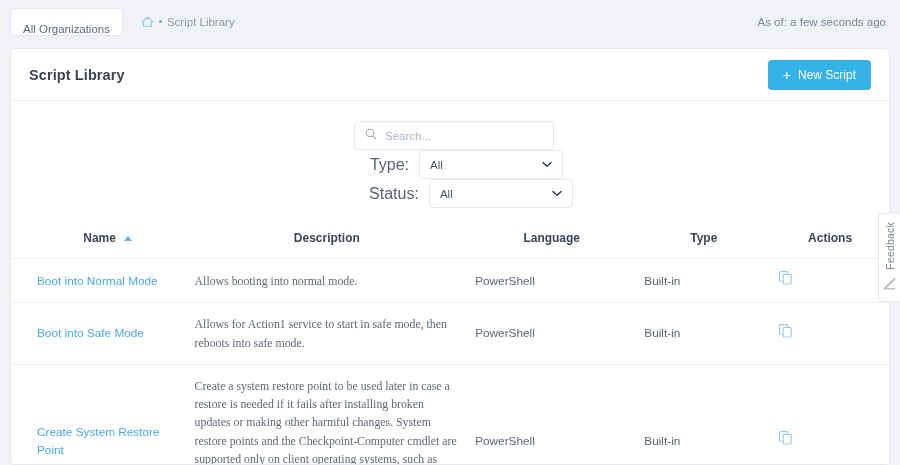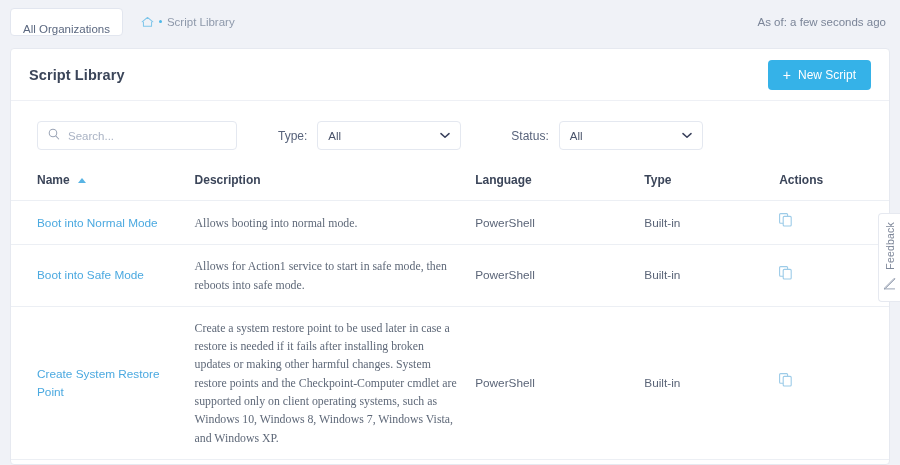--- a/index.html
+++ b/index.html
@@ -105,21 +105,22 @@
     gap: 7px;
     cursor: pointer;
   }
   .plus-ic { font-size: 14px; line-height: 1; }
 
   
   .filters {
     display: flex;
     align-items: center;
     padding: 20px 18px 18px 26px;
-    gap: 16px;
+    gap: 0;
+    flex-direction: column;
   }
   .search-wrap {
     width: 200px;
     height: 29px;
     border: 1px solid #e4e8f0;
     border-radius: 4px;
     display: flex;
     align-items: center;
     padding: 0 10px;
     gap: 8px;
@@ -132,21 +133,21 @@
     font-family: "Liberation Sans", sans-serif;
     color: #4b5668;
     background: transparent;
   }
   .search-input::placeholder { color: #aab3c4; }
   .filter-group {
     display: flex;
     align-items: center;
     gap: 10px;
   }
-  .filter-label { font-size: 12px; color: #57627a; }
+  .filter-label { font-size: 16px; color: #57627a; }
   .select-box {
     height: 29px;
     width: 144px;
     border: 1px solid #e4e8f0;
     border-radius: 4px;
     display: flex;
     align-items: center;
     padding: 0 10px;
     font-size: 11.5px;
     color: #49536a;
@@ -154,21 +155,21 @@
     position: relative;
     text-align: right;
   }
   .select-box .chev { margin-left: auto; display: flex; }
   .g1 { margin-left: 25px; }
   .g2 { margin-left: 34px; }
 
   
   table { width: 100%; border-collapse: collapse; table-layout: fixed; }
   thead th {
-    text-align: left;
+    text-align: center;
     font-size: 12px;
     font-weight: bold;
     color: #3b4559;
     padding: 4px 8px 13px 8px;
     border-bottom: 1px solid #eceff4;
     white-space: nowrap;
   }
   thead th:first-child { padding-left: 26px; }
   .sort-ic {
     display: inline-block;

